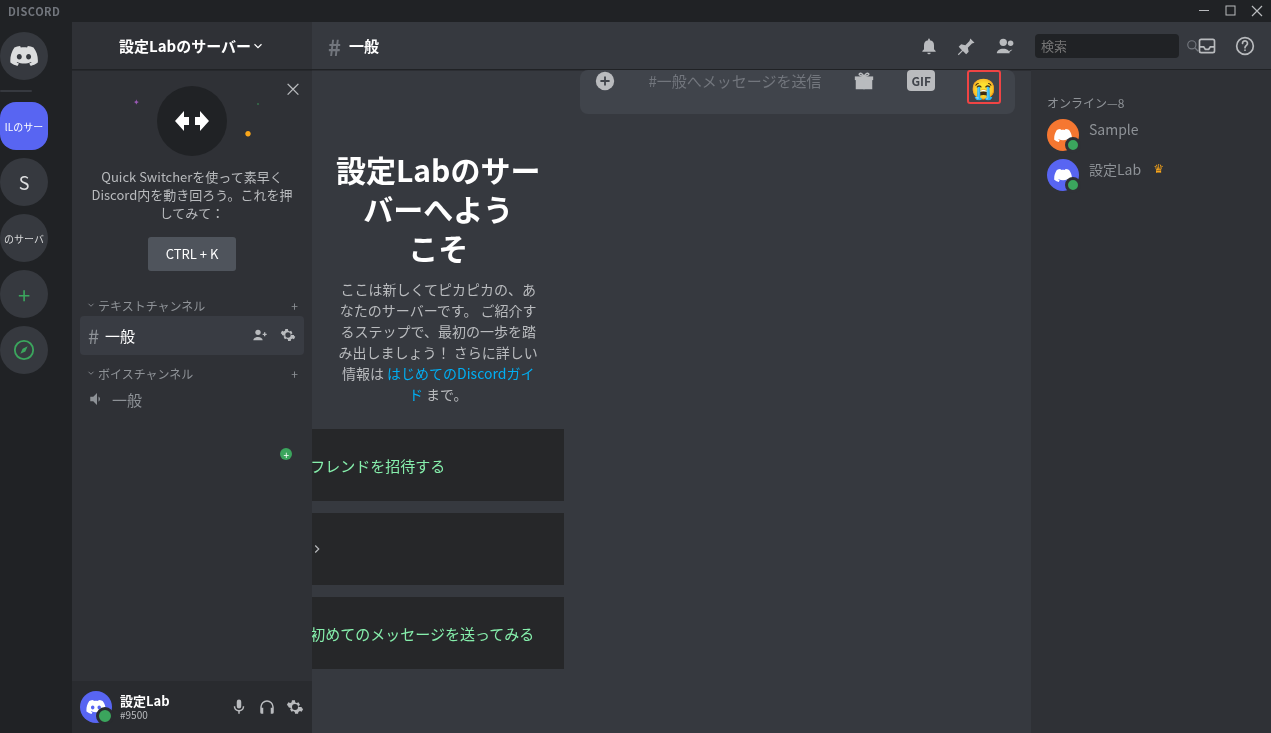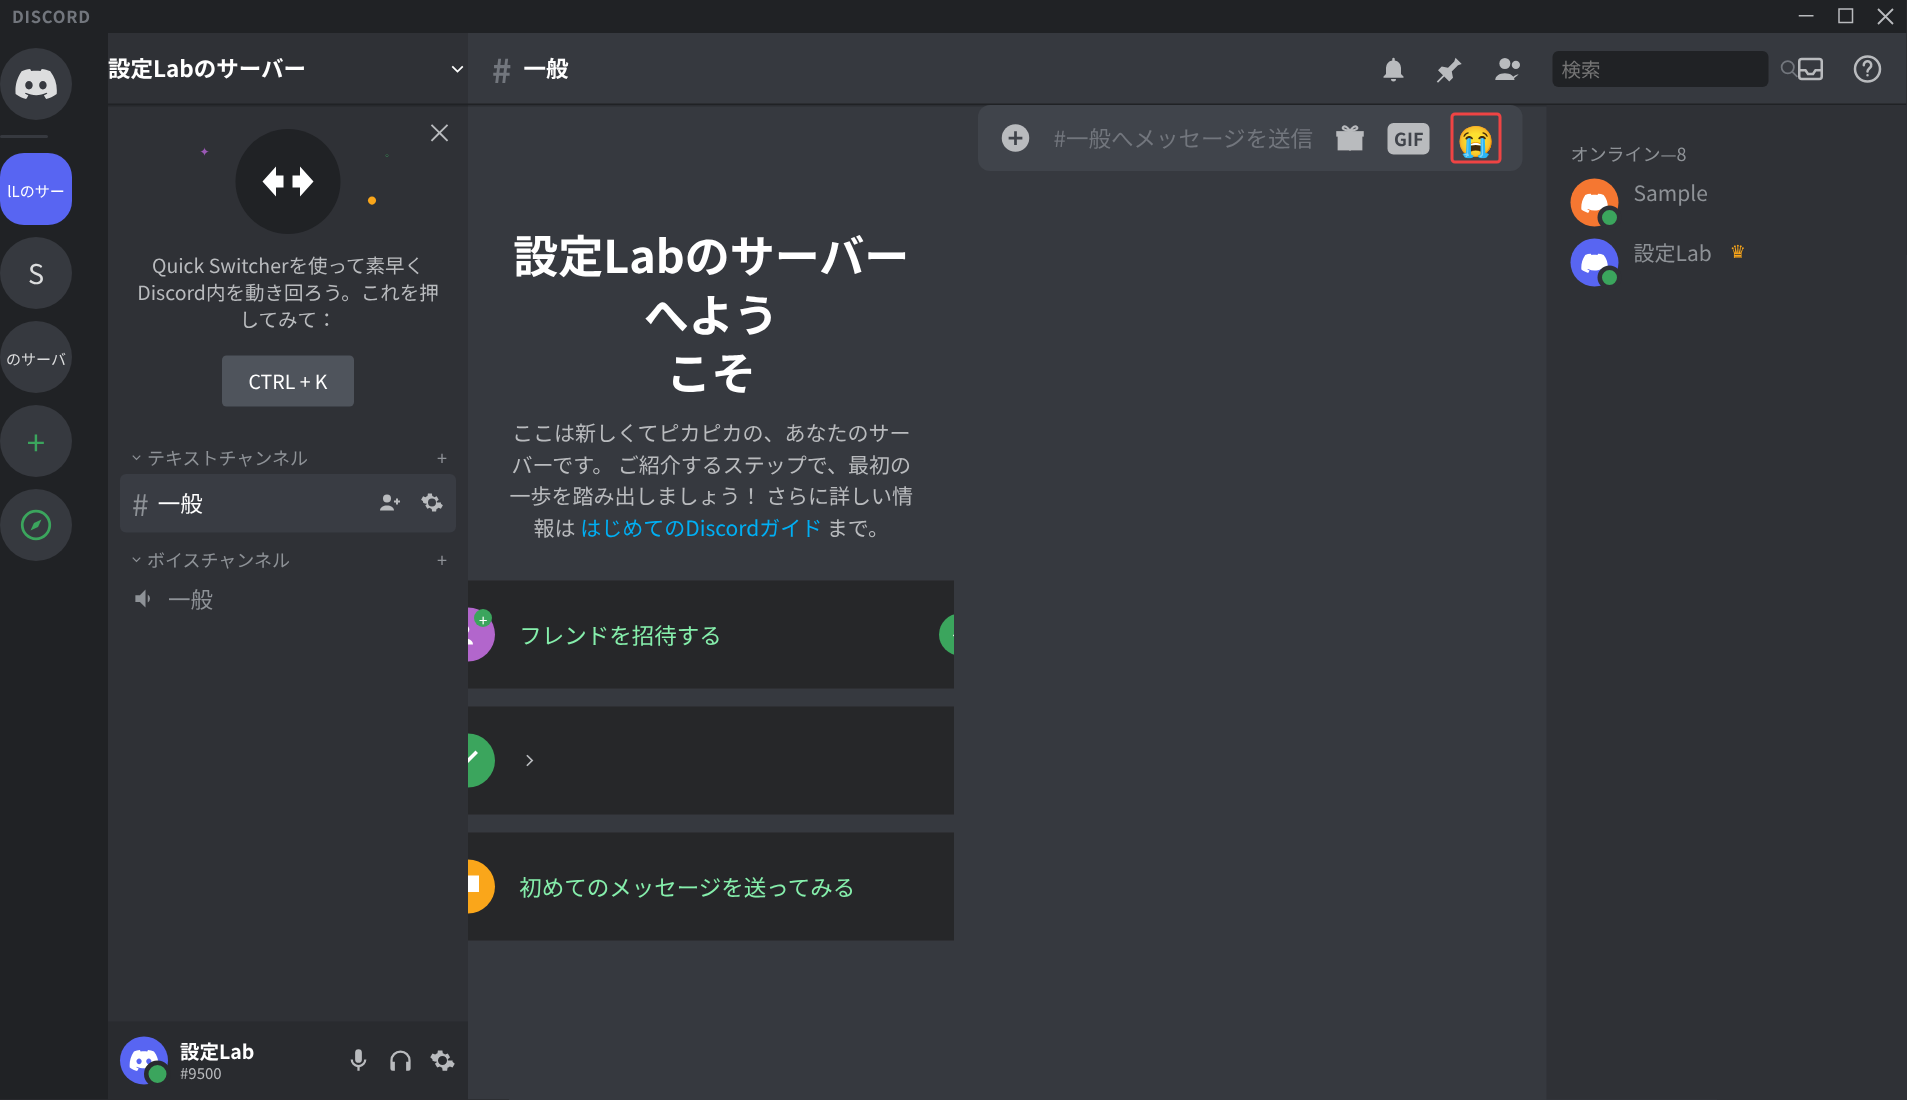--- a/index.html
+++ b/index.html
@@ -11,21 +11,21 @@
 .app{display:flex;flex:1;min-height:0}
 .guilds{width:72px;background:#202225;display:flex;flex-direction:column;align-items:flex-start;padding-top:10px;gap:8px}
 .guild{width:48px;height:48px;border-radius:50%;background:#36393f;display:flex;align-items:center;justify-content:center;color:#dcddde;font-size:18px;position:relative;cursor:pointer}
 .guild.home{background:#36393f}
 .guild.active{border-radius:16px;background:#5865f2;color:#fff;font-size:10px}
 .guild-sep{width:32px;height:2px;background:#36393f;border-radius:1px;margin:2px 0}
 .guild.letter{background:#36393f;color:#dcddde;font-size:18px}
 .guild.new{background:#36393f;color:#3ba55d;font-size:22px}
 .guild.explore{background:#36393f;color:#3ba55d}
 .sidebar{width:240px;background:#2f3136;display:flex;flex-direction:column}
-.server-header{height:48px;display:flex;align-items:center;justify-content:space-between;padding:0 0;border-bottom:1px solid #202225;box-shadow:0 1px 0 rgba(4,4,5,.2)}
+.server-header{height:48px;display:flex;align-items:center;justify-content:center;padding:0 0;border-bottom:1px solid #202225;box-shadow:0 1px 0 rgba(4,4,5,.2)}
 .server-name{font-size:15px;font-weight:600;color:#fff}
 .qs-tip{position:relative;padding:16px;text-align:center;color:#b9bbbe;font-size:13px;line-height:1.4}
 .qs-close{position:absolute;right:10px;top:6px;color:#b9bbbe;font-size:18px}
 .qs-icon{width:70px;height:70px;border-radius:50%;background:#202225;margin:0 auto 12px;display:flex;align-items:center;justify-content:center;position:relative}
 .qs-btn{display:inline-block;margin-top:14px;padding:8px 18px;background:#4f545c;color:#fff;font-size:13px;border-radius:3px}
 .channels{flex:1;overflow-y:auto;padding:0 8px}
 .cat{display:flex;align-items:flex-end;justify-content:space-between;padding:10px 6px 2px;color:#8e9297;font-size:12px;text-transform:none}
 .cat-left{display:flex;align-items:center;gap:2px}
 .channel{display:flex;align-items:center;gap:6px;padding:5px 8px;border-radius:4px;color:#8e9297;font-size:15px}
 .channel.active{background:#393c43;color:#fff}
@@ -51,21 +51,21 @@
 .welcome h1{font-size:30px;font-weight:700;color:#fff;text-align:center;line-height:1.3}
 .welcome p{margin-top:12px;color:#b9bbbe;font-size:14px;max-width:420px;text-align:center;line-height:1.5}
 .welcome a{color:#00aff4;text-decoration:none}
 .cards{margin-top:24px;display:flex;flex-direction:column;gap:12px;width:400px}
 .card{background:#262729;border-radius:8px;height:72px;display:flex;align-items:center;padding:0 20px;gap:16px}
 .card-ico{width:36px;height:36px;border-radius:50%;display:flex;align-items:center;justify-content:center;font-size:18px}
 .card-txt{flex:1;color:#86efac;font-size:15px;font-weight:400}
 .card-end{color:#b9bbbe}
 .check{width:28px;height:28px;border-radius:50%;background:#3ba55d;display:flex;align-items:center;justify-content:center;color:#fff}
 .composer-wrap{padding:0 16px 24px}
-.composer{background:#40444b;border-radius:8px;height:44px;display:flex;align-items:center;padding:0 14px;gap:14px;color:#b9bbbe}
+.composer{background:#40444b;border-radius:8px;height:44px;display:flex;align-items:flex-start;padding:0 14px;gap:32px;color:#b9bbbe}
 .composer-input{flex:1;color:#72767d;font-size:15px}
 .gif-btn{background:#b9bbbe;color:#40444b;font-weight:700;font-size:12px;padding:2px 4px;border-radius:4px}
 .emoji-highlight{width:34px;height:34px;border:2px solid #ef4444;border-radius:3px;display:flex;align-items:center;justify-content:center;font-size:20px}
 .members{width:240px;background:#2f3136;padding:16px 8px;font-size:14px}
 .member-cat{color:#8e9297;font-size:12px;padding:8px 8px 4px}
 .member{display:flex;align-items:flex-start;gap:10px;padding:4px 8px;color:#8e9297}
 .member .mav{width:32px;height:32px;border-radius:50%;display:flex;align-items:center;justify-content:center;position:relative}
 .member .mav::after{content:"";position:absolute;right:-2px;bottom:-2px;width:10px;height:10px;border-radius:50%;background:#3ba55d;border:3px solid #2f3136}
 .crown{color:#faa61a;font-size:12px;margin-left:2px}
 svg{display:block}

